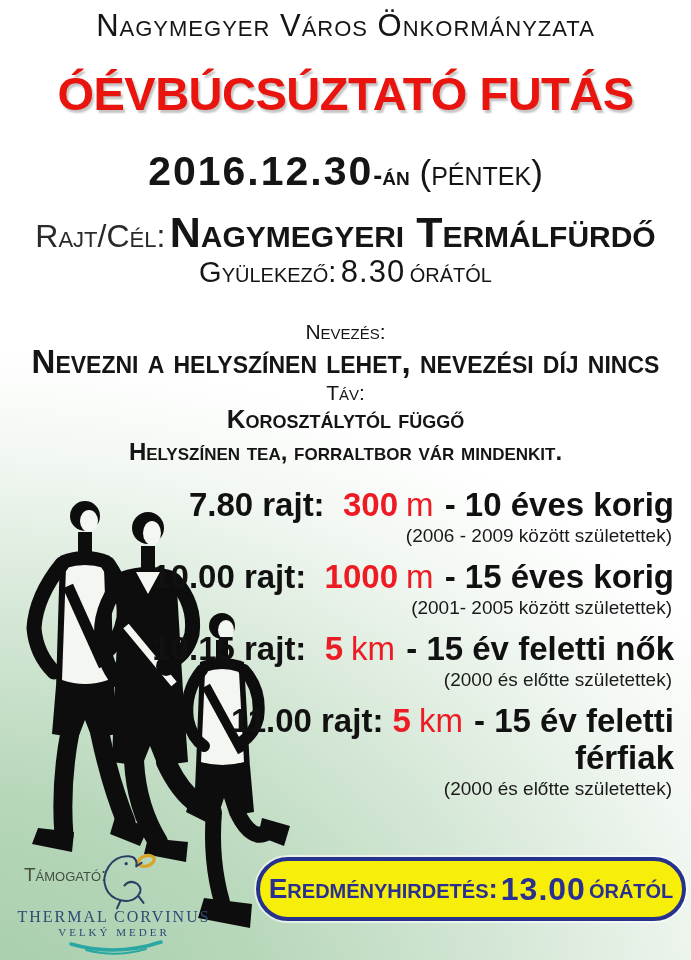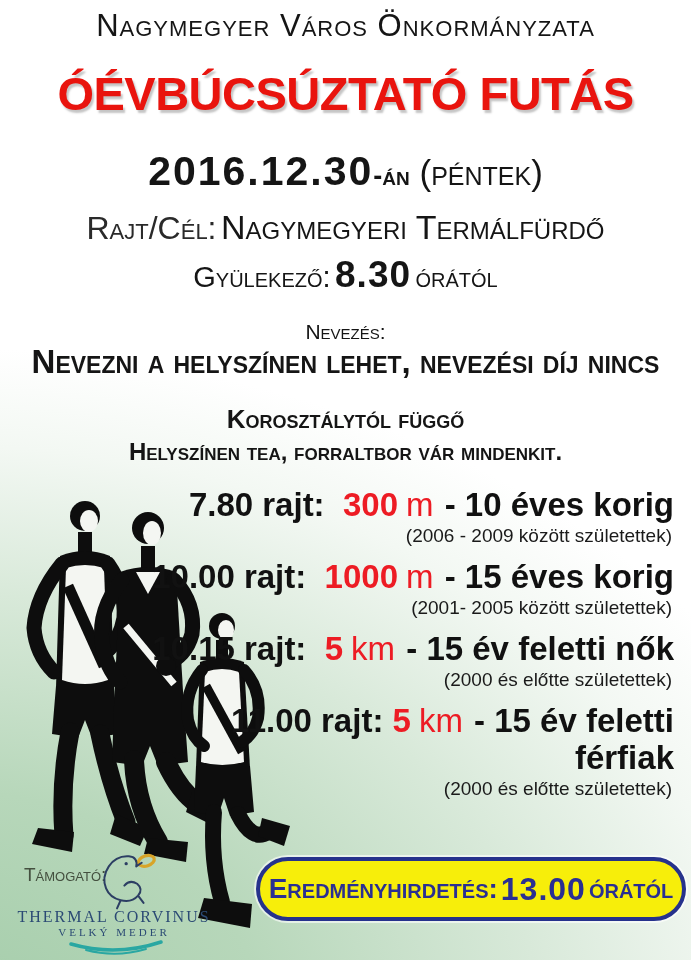--- a/index.html
+++ b/index.html
@@ -19,24 +19,24 @@
   
   .org-title{top:8px;font-size:31px;font-weight:400;letter-spacing:1px;}
   .event-title{top:66px;font-size:47px;font-weight:800;letter-spacing:-0.5px;
     color:#e9140e;text-shadow:2px 3px 2px rgba(90,90,90,0.35);}
   .date-row{top:148px;font-size:35px;}
   .date-num{font-weight:800;font-size:41px;letter-spacing:2px;}
   .date-suffix{font-weight:700;font-size:27px;font-variant:small-caps;}
   .date-weekday{font-weight:400;font-size:35px;font-variant:small-caps;}
   .startfinish{top:208px;}
   .sf-label{font-weight:300;font-size:32px;font-variant:small-caps;color:#2a2a2a;}
-  .sf-value{font-weight:400;font-size:34px;font-variant:small-caps;}
+  .sf-value{font-weight:700;font-size:43px;font-variant:small-caps;}
   .gathering{top:254px;}
   .g-label,.g-suffix{font-weight:400;font-size:29px;font-variant:small-caps;}
-  .g-time{font-weight:700;font-size:37px;letter-spacing:1px;text-align:right;}
+  .g-time{font-weight:400;font-size:31px;letter-spacing:1px;text-align:right;}
   
   .reg-label{top:320px;font-size:21px;font-weight:500;}
   .reg-text{top:343px;font-size:33px;font-weight:700;}
   .dist-label{top:381px;font-size:21px;font-weight:500;}
   .dist-value{top:404px;font-size:26px;font-weight:700;}
   .hospitality{top:438px;font-size:24px;font-weight:700;}
   
   .schedule{position:absolute;top:486px;left:150px;right:17px;text-align:right;}
   .s-main{font-weight:700;font-size:33px;line-height:37px;color:#111;white-space:pre-wrap;}
   .s-time{color:#111;}
@@ -84,20 +84,21 @@
   </div>
 
   <div class="center gathering">
     <span class="g-label">Gyülekező:</span>
     <span class="g-time">8.30</span>
     <span class="g-suffix">órától</span>
   </div>
 
   <div class="center sc reg-label">Nevezés:</div>
   <div class="center sc reg-text">Nevezni a helyszínen lehet, nevezési díj nincs</div>
+  <div class="center sc dist-label">Táv:</div>
   <div class="center sc dist-value">Korosztálytól függő</div>
   <div class="center sc hospitality">Helyszínen tea, forraltbor vár mindenkit.</div>
 
   <svg class="runners" viewBox="0 0 322 468" xmlns="http://www.w3.org/2000/svg">
     <g fill="#0d0d0d" stroke="none">
 
       <circle cx="77" cy="40" r="15"></circle>
       <ellipse cx="81" cy="45" rx="9" ry="11" fill="#f4f6f2"></ellipse>
       <rect x="70" y="56" width="14" height="26"></rect>
       <path d="M52 80 Q77 70 102 80 L106 212 Q77 222 48 212 Z"></path>

